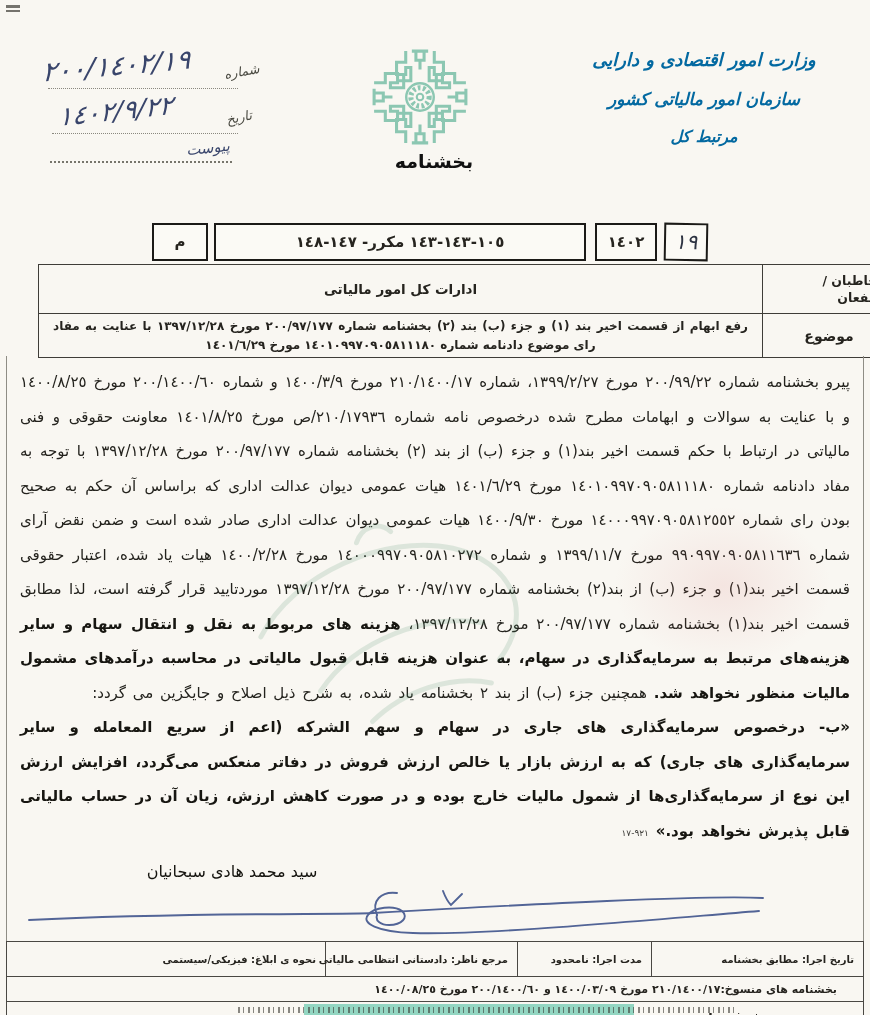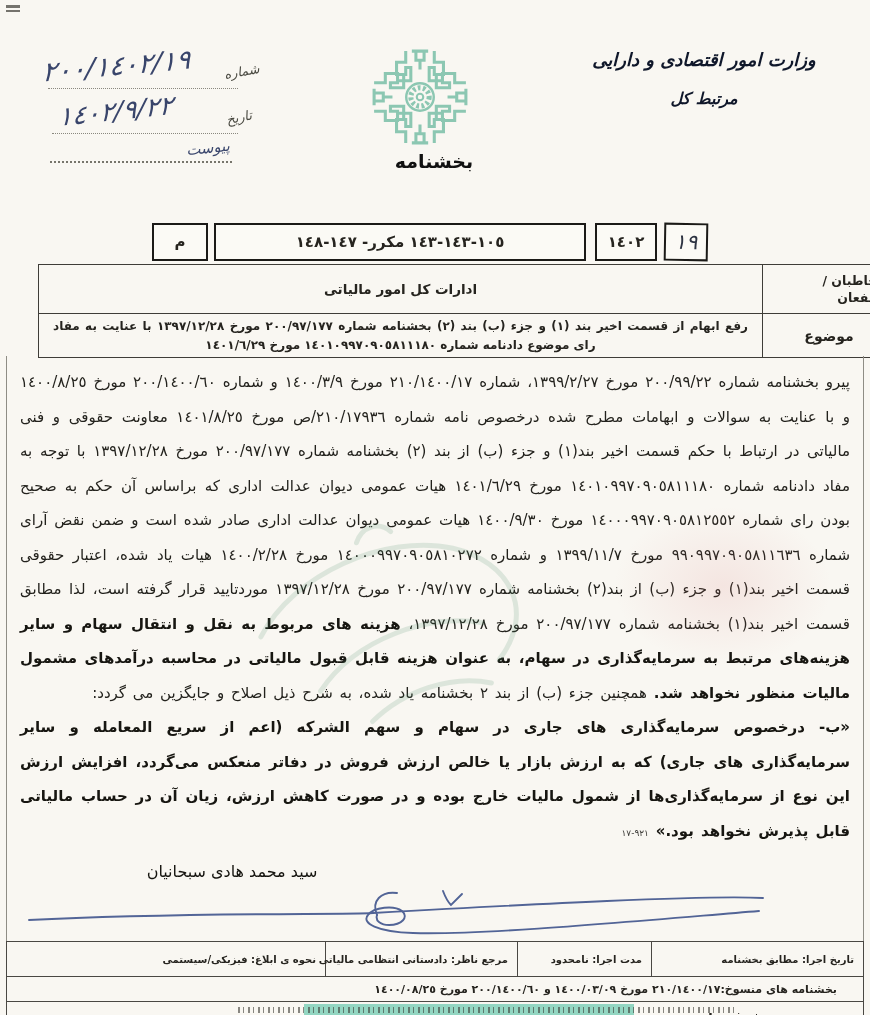--- a/index.html
+++ b/index.html
@@ -18,21 +18,21 @@
   .lbl-date { left:226px; top:110px; transform:rotate(-12deg); }
   .lbl-att  { left:186px; top:139px; font-size:15px; transform:rotate(-6deg); color:#3c486e;}
   .dotline  { position:absolute; border-bottom:1.5px dotted #8a887f; }
   .dot1 { left:48px; top:88px;  width:190px; }
   .dot2 { left:52px; top:133px; width:186px; }
   .dot3 { left:50px; top:161px; width:182px; border-bottom:2px dotted #77756c;}
   .corner-mark { position:absolute; left:6px; top:5px; width:14px; height:7px;
     border-top:3px solid #55534c; border-bottom:2px solid #55534c; opacity:.8; }
   
   .org { position:absolute; right:6px; top:40px; width:320px; text-align:center;
-    color:#0f172a; font-style:italic; font-weight:600; }
+    color:#0369a1; font-style:italic; font-weight:600; }
   .org .l1 { font-size:18px; line-height:40px; letter-spacing:1px;}
   .org .l2 { font-size:17px; line-height:38px; letter-spacing:2px;}
   .org .l3 { font-size:16px; line-height:38px; letter-spacing:3px;}
   
   .emblem { position:absolute; left:368px; top:46px; width:104px; height:102px; }
   .doctype { position:absolute; left:376px; top:150px; width:116px; text-align:center;
     font-weight:bold; font-size:19px; letter-spacing:1px; color:#111; }
   
   .classrow { position:absolute; left:152px; top:223px; height:38px;
     display:flex; direction:ltr; align-items:stretch; }
@@ -109,20 +109,21 @@
     <div class="dotline dot1"></div>
     <div class="hw hw-label lbl-date">تاریخ</div>
     <div class="hw hw-date">١٤٠٢/٩/٢٢</div>
     <div class="dotline dot2"></div>
     <div class="hw hw-label lbl-att">پیوست</div>
     <div class="dotline dot3"></div>
   </div>
 
   <div class="org">
     <div class="l1">وزارت امور اقتصادی و دارایی</div>
+    <div class="l2">سازمان امور مالیاتی کشور</div>
     <div class="l3">مرتبط کل</div>
   </div>
 
   <div class="emblem">
     <svg viewBox="0 0 100 100" width="104" height="102">
       <g stroke="#8cc7b2" fill="none" stroke-width="3">
         <g id="a0">
           <path d="M36,5 v11 h-9 v12 h9 v-7 h5 v13 h-13"></path>
           <path d="M64,5 v11 h9 v12 h-9 v-7 h-5 v13 h13"></path>
           <path d="M42,5 h16 M46,5 v9 h8 v-9 M50,14 v9"></path>

